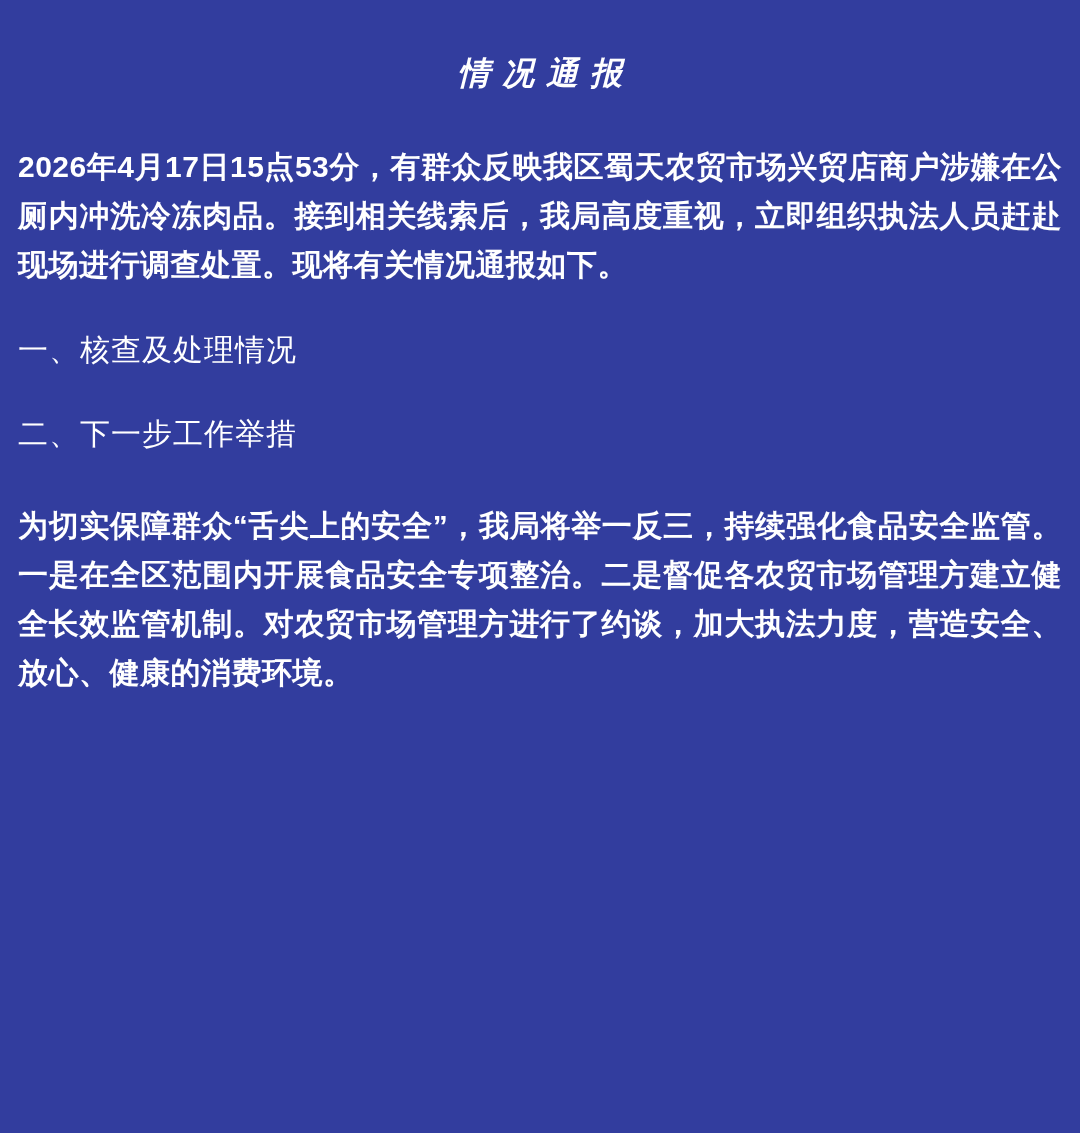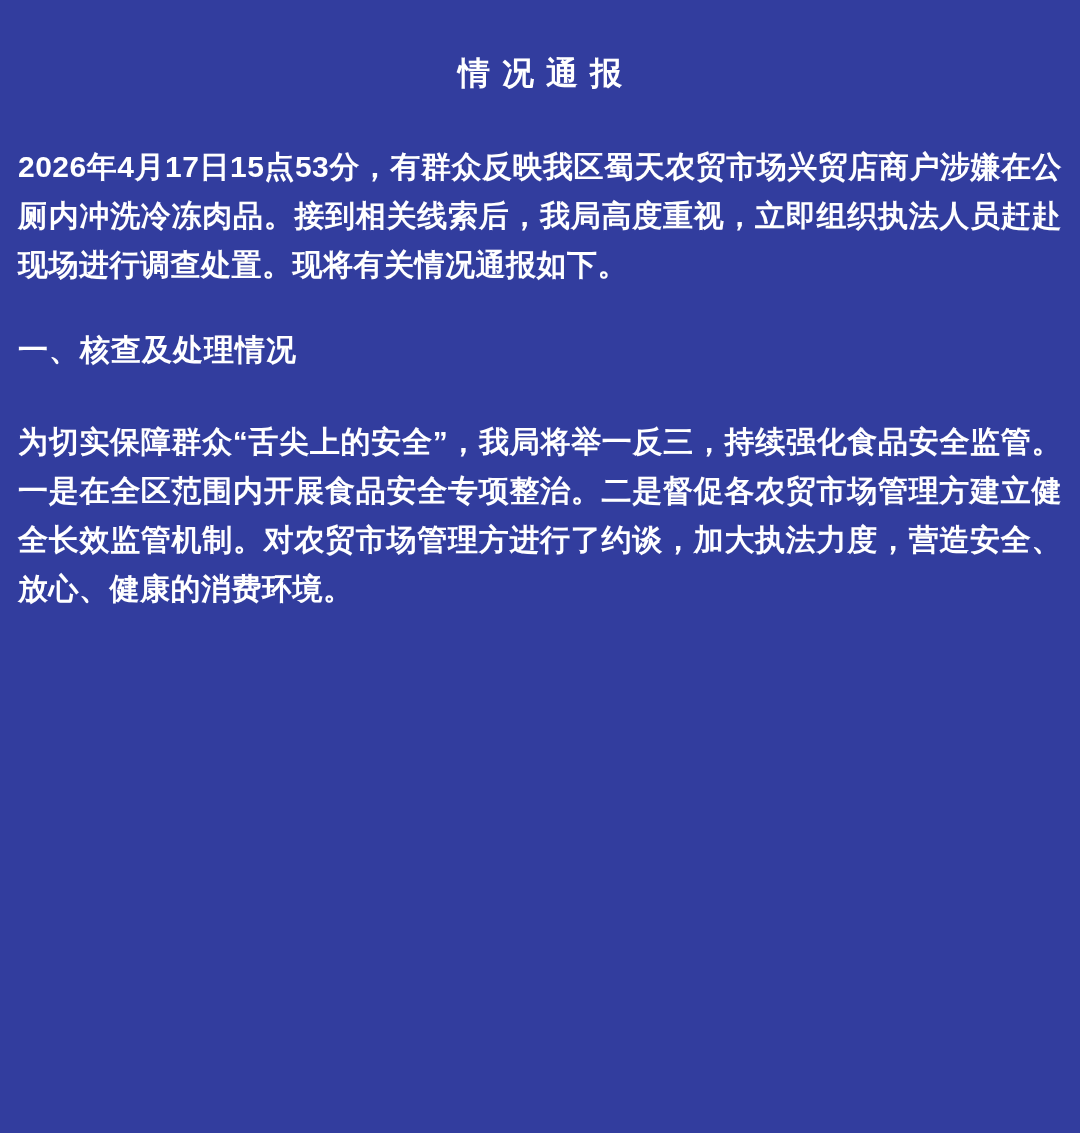--- a/index.html
+++ b/index.html
@@ -22,48 +22,50 @@
     padding: 0 18px;
   }
   .notice-title {
     margin: 52px 0 0 0;
     text-align: center;
     font-size: 32px;
     font-weight: bold;
     letter-spacing: 12px;
     padding-left: 12px; 
     line-height: 42px;
+    font-style: italic;
   }
   .body-text {
     margin: 48px 0 12px 0;
     font-size: 30px;
     font-weight: 600;
     line-height: 49px;
     text-align: justify;
     letter-spacing: 0.5px;
   }
   .section-heading {
     margin: 38px 0 0 0;
     font-size: 30px;
-    font-weight: bold;
+    font-weight: normal;
     line-height: 46px;
     letter-spacing: 1px;
   }
   .section-body {
     margin: 44px 0 0 0;
   }
 </style>
 </head>
 <body style="background: rgb(50, 61, 158); color: rgb(255, 255, 255);">
 
 <div class="notice">
 
   <h1 class="notice-title">情况通报</h1>
 
   <p class="body-text">2026年4月17日15点53分，有群众反映我区蜀天农贸市场兴贸店商户涉嫌在公厕内冲洗冷冻肉品。接到相关线索后，我局高度重视，立即组织执法人员赶赴现场进行调查处置。现将有关情况通报如下。</p>
 
   <h2 class="section-heading">一、核查及处理情况</h2>
 
 
+  <h2 class="section-heading">二、下一步工作举措</h2>
 
   <p class="body-text section-body">为切实保障群众“舌尖上的安全”，我局将举一反三，持续强化食品安全监管。一是在全区范围内开展食品安全专项整治。二是督促各农贸市场管理方建立健全长效监管机制。对农贸市场管理方进行了约谈，加大执法力度，营造安全、放心、健康的消费环境。</p>
 
 </div>
 
 </body></html>

